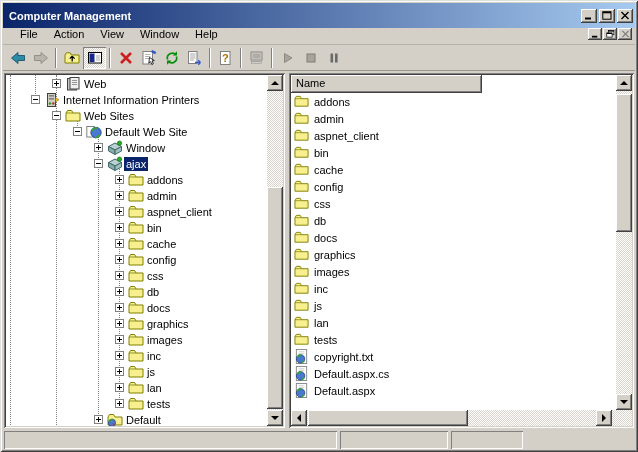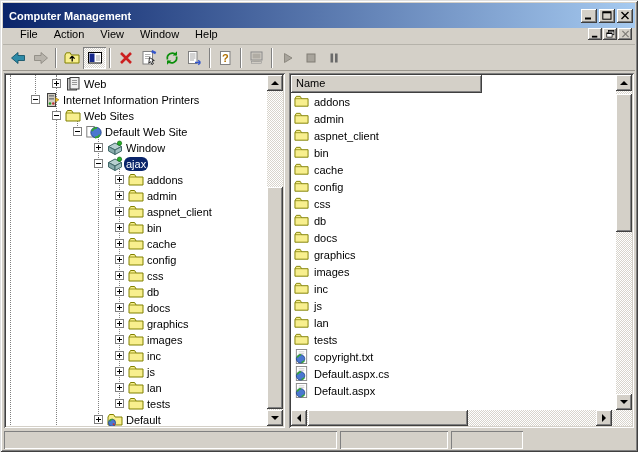--- a/index.html
+++ b/index.html
@@ -347,21 +347,21 @@
         <div class="trow" style="top: 81px;">
           <div class="expander minus" style="left: 88px;"></div>
           <span class="ico ticon" style="left: 101px;">
             <svg viewBox="0 0 16 16">
               <path d="M1.5 6.5 L8 3 L14.5 6.5 L8 10 Z" fill="#B8D0D0" stroke="#406868"></path>
               <path d="M1.5 6.5 L8 10 V14.5 L1.5 11 Z" fill="#88AAAA" stroke="#406868"></path>
               <path d="M14.5 6.5 L8 10 V14.5 L14.5 11 Z" fill="#9FBFBF" stroke="#406868"></path>
               <circle cx="12.5" cy="3.2" r="2.2" fill="#28B028" stroke="#106010" stroke-width="0.6"></circle>
             </svg>
           </span>
-          <span class="tlabel selected" style="left: 118px; border-radius: 6px;">ajax</span>
+          <span class="tlabel selected" style="left: 118px;">ajax</span>
         </div>
         <div class="trow" style="top: 97px;">
           <div class="expander plus" style="left: 109px;"></div>
           <span class="ico ticon" style="left: 122px;">
             <svg viewBox="0 0 16 16">
               <path d="M1 13 V5 l1.5-2.5 H6.6 L8.1 5 H15 V13 Z" fill="#F8EF8E" stroke="#808000"></path>
               <path d="M1 5 H8.1" stroke="#808000" stroke-width="0.8"></path>
             </svg>
           </span>
           <span class="tlabel" style="left: 139px;">addons</span>

